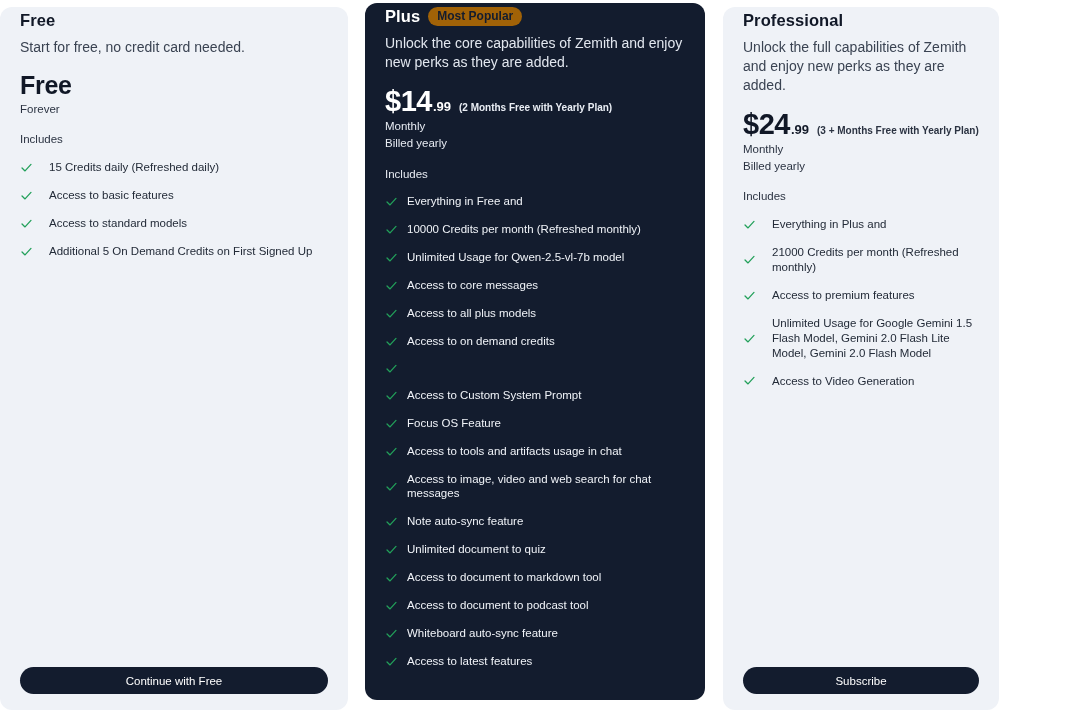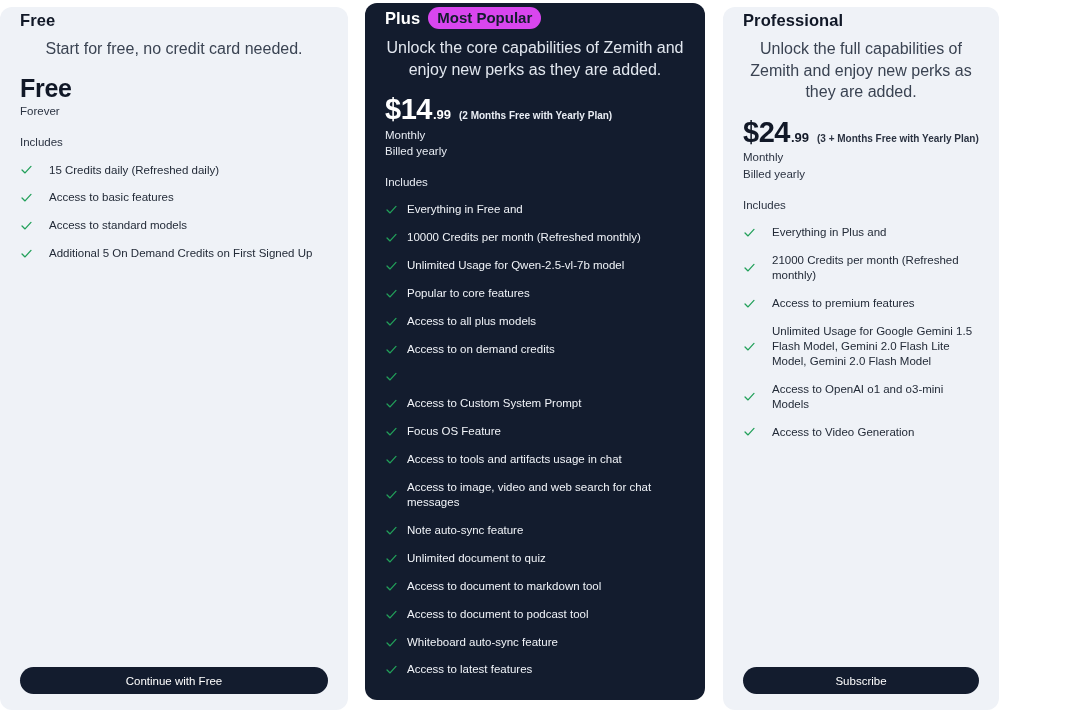--- a/index.html
+++ b/index.html
@@ -58,36 +58,35 @@
   .plan-title {
     font-size: 16.5px;
     font-weight: 700;
     letter-spacing: 0.1px;
   }
   .light .plan-title { color: #111827; }
   .dark  .plan-title { color: #ffffff; }
 
   .badge {
     display: inline-block;
-    background: #d946ef;
+    background: #a16207;
     color: #131c2e;
-    font-size: 15px;
+    font-size: 12px;
     font-weight: 600;
     padding: 3px 9px 4px 9px;
     border-radius: 999px;
     line-height: 1;
     white-space: nowrap;
   }
 
   .plan-desc {
-    font-size: 16px;
+    font-size: 14px;
     line-height: 1.35;
     margin-bottom: 14px;
     max-width: 308px;
-    text-align: center;
   }
   .light .plan-desc { color: #3a4352; }
   .dark  .plan-desc { color: #e2e7ef; }
 
   
   .price-row {
     display: flex;
     align-items: baseline;
     gap: 0px;
     margin-bottom: 2px;
@@ -280,21 +279,21 @@
             </svg>
           </span>
         <span class="feature-text">Unlimited Usage for Qwen-2.5-vl-7b model</span>
       </li>
       <li class="feature-item">
         <span class="check-icon">
             <svg viewBox="0 0 16 16">
               <path d="M2.5 8.6 L6.2 12.2 L13.5 4.2" fill="none" stroke="#22a05a" stroke-width="1.6" stroke-linecap="round" stroke-linejoin="round"></path>
             </svg>
           </span>
-        <span class="feature-text">Popular to core features</span>
+        <span class="feature-text">Access to core messages</span>
       </li>
       <li class="feature-item">
         <span class="check-icon">
             <svg viewBox="0 0 16 16">
               <path d="M2.5 8.6 L6.2 12.2 L13.5 4.2" fill="none" stroke="#22a05a" stroke-width="1.6" stroke-linecap="round" stroke-linejoin="round"></path>
             </svg>
           </span>
         <span class="feature-text">Access to all plus models</span>
       </li>
       <li class="feature-item">
@@ -444,28 +443,20 @@
             </svg>
           </span>
         <span class="feature-text">Unlimited Usage for Google Gemini 1.5 Flash Model, Gemini 2.0 Flash Lite Model, Gemini 2.0 Flash Model</span>
       </li>
       <li class="feature-item">
         <span class="check-icon">
             <svg viewBox="0 0 16 16">
               <path d="M2.5 8.6 L6.2 12.2 L13.5 4.2" fill="none" stroke="#22a05a" stroke-width="1.6" stroke-linecap="round" stroke-linejoin="round"></path>
             </svg>
           </span>
-        <span class="feature-text">Access to OpenAI o1 and o3-mini Models</span>
-      </li>
-      <li class="feature-item">
-        <span class="check-icon">
-            <svg viewBox="0 0 16 16">
-              <path d="M2.5 8.6 L6.2 12.2 L13.5 4.2" fill="none" stroke="#22a05a" stroke-width="1.6" stroke-linecap="round" stroke-linejoin="round"></path>
-            </svg>
-          </span>
         <span class="feature-text">Access to Video Generation</span>
       </li>
     </ul>
 
     <div class="cta-wrap">
       <button class="cta cta-dark">Subscribe</button>
     </div>
   </section>
 
 </div>

